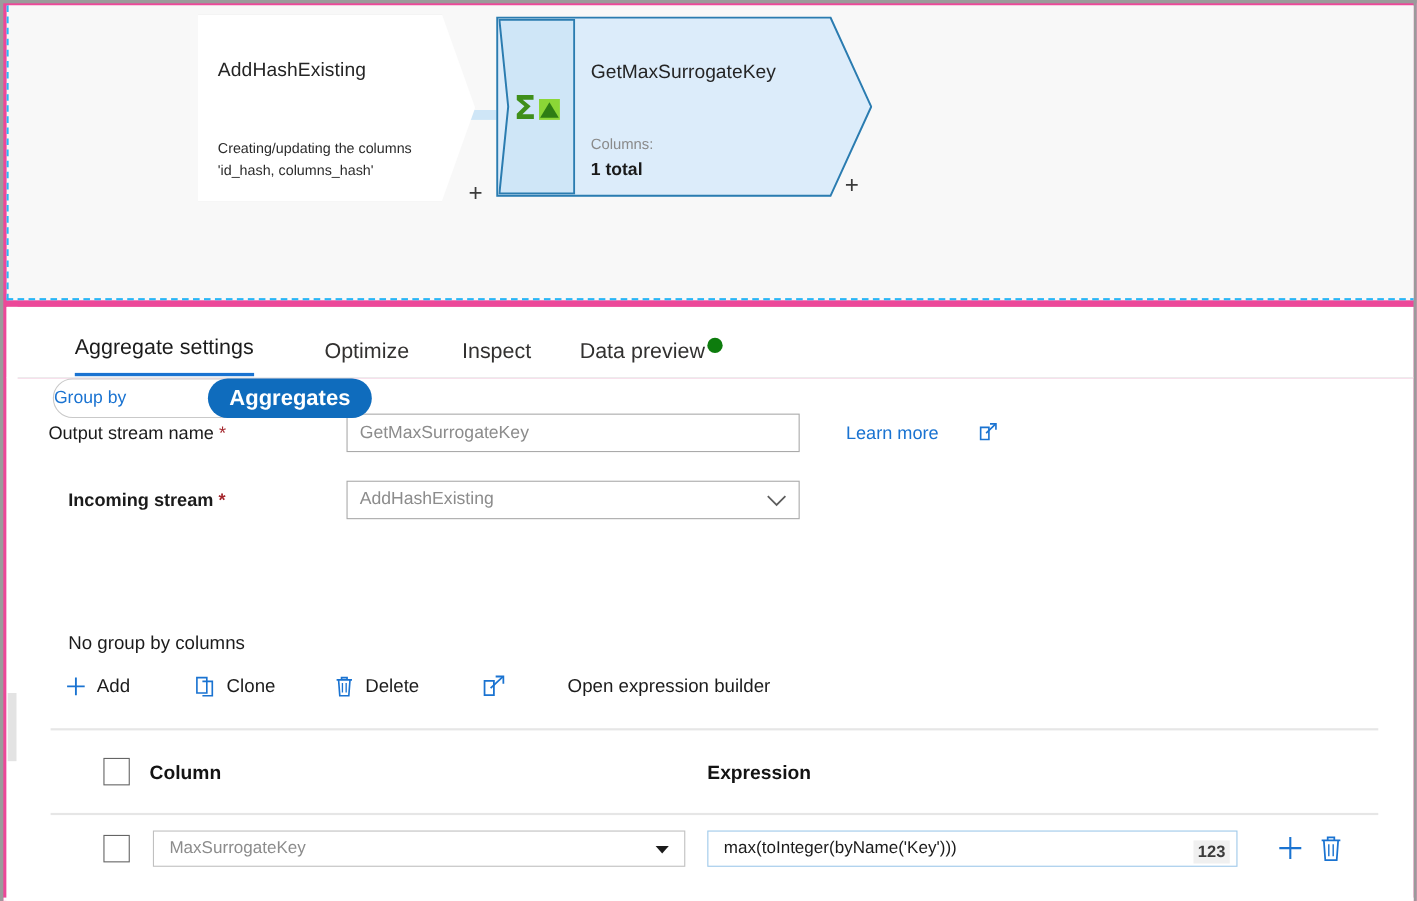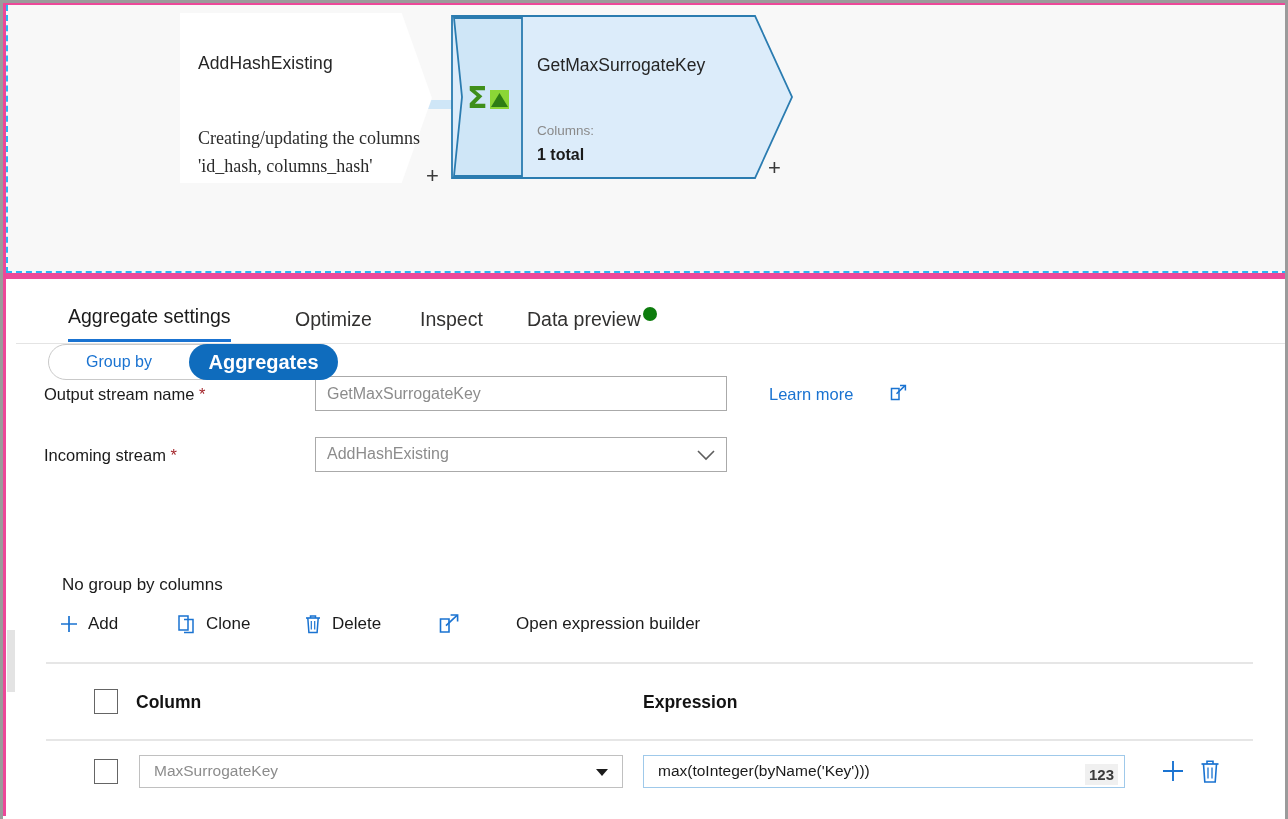--- a/index.html
+++ b/index.html
@@ -46,23 +46,22 @@
     clip-path: polygon(0 0, 88% 0, 100% 50%, 88% 100%, 0 100%);
     border: 0;
     filter: drop-shadow(0.6px 0 0 #d2d2d2) drop-shadow(-0.6px 0 0 #d2d2d2) drop-shadow(0 0.6px 0 #d2d2d2) drop-shadow(0 -0.6px 0 #d2d2d2);
   }
   #node-upstream .n-title {
     position: absolute; left: 18px; top: 40px;
     font-size: 17.5px; color: #252525; letter-spacing: .1px;
   }
   #node-upstream .n-sub {
     position: absolute; left: 18px; top: 112px;
-    font-size: 18px; color: #2b2b2b; line-height: 1.55;
+    font-size: 13px; color: #2b2b2b; line-height: 1.55;
     width: 230px;
-    font-family: Liberation Serif, serif;
   }
   .plus-badge {
     position: absolute;
     font-size: 22px; color: #3b3b3b;
     font-family: "Liberation Sans", sans-serif;
     line-height: 1;
   }
   #plus-upstream { left: 246px; top: 152px; }
 
   
@@ -171,21 +170,21 @@
   #out-label { left: 38px; top: 41px; }
   #out-input { left: 309px; top: 32px; width: 412px; height: 35px; }
   #learn-more {
     position: absolute; left: 763px; top: 41px;
     font-size: 16.5px; color: #1a73d1; cursor: pointer;
   }
   #learn-icon {
     position: absolute; left: 884px; top: 40px;
     width: 17px; height: 17px;
   }
-  #in-label  { left: 38px; top: 102px; }
+  #in-label  { left: 56px; top: 102px; font-weight: bold; }
   #in-select {
     position: absolute; left: 309px; top: 93px;
     width: 412px; height: 35px;
     border: 1px solid #aaaaaa; background: #ffffff;
   }
   #in-select .val {
     position: absolute; left: 11px; top: 7px;
     font-size: 16px; color: #8c8c8c;
   }
   #in-chevron { position: absolute; right: 10px; top: 11px; width: 20px; height: 13px; }
@@ -194,21 +193,21 @@
   #pill {
     position: absolute; left: 42px; top: 496px - 341px;
     width: 288px; height: 36px;
     border: 1px solid #c9c9c9;
     border-radius: 18px;
     background: #ffffff;
   }
   #pill-groupby {
     position: absolute; left: 0; top: 0;
     width: 140px; height: 34px;
-    line-height: 34px; text-align: center;
+    line-height: 34px; text-align: left;
     font-size: 16px; color: #1a73d1; cursor: pointer;
     border-radius: 18px 0 0 18px;
   }
   #pill-aggregates {
     position: absolute; left: 140px; top: -1px;
     width: 149px; height: 36px;
     line-height: 36px; text-align: center;
     font-size: 20px; font-weight: bold; color: #ffffff;
     background: #0f6cbd; border-radius: 18px; cursor: pointer;
   }

